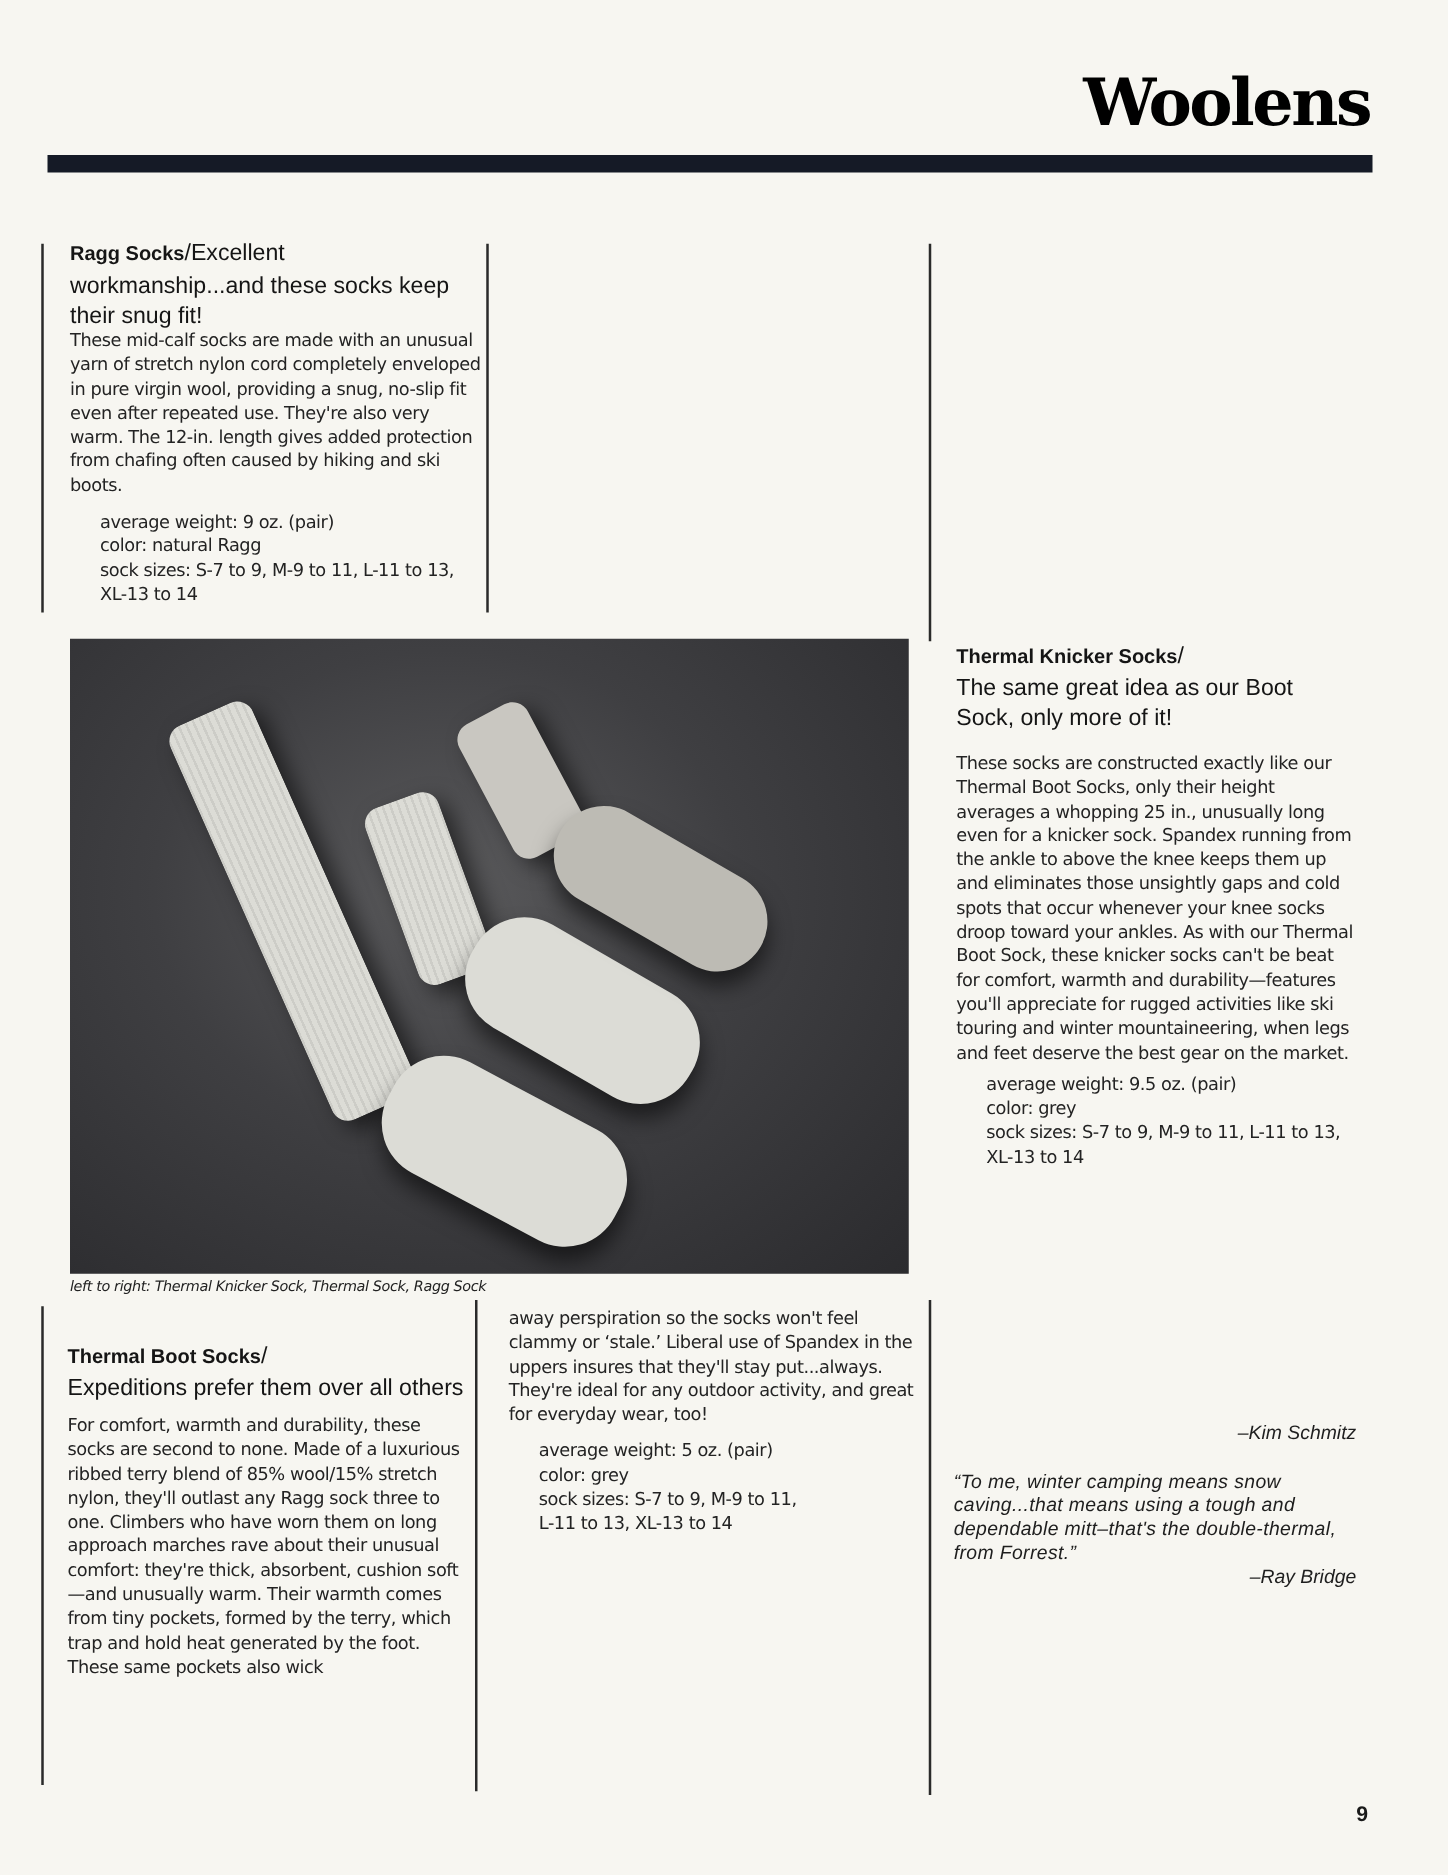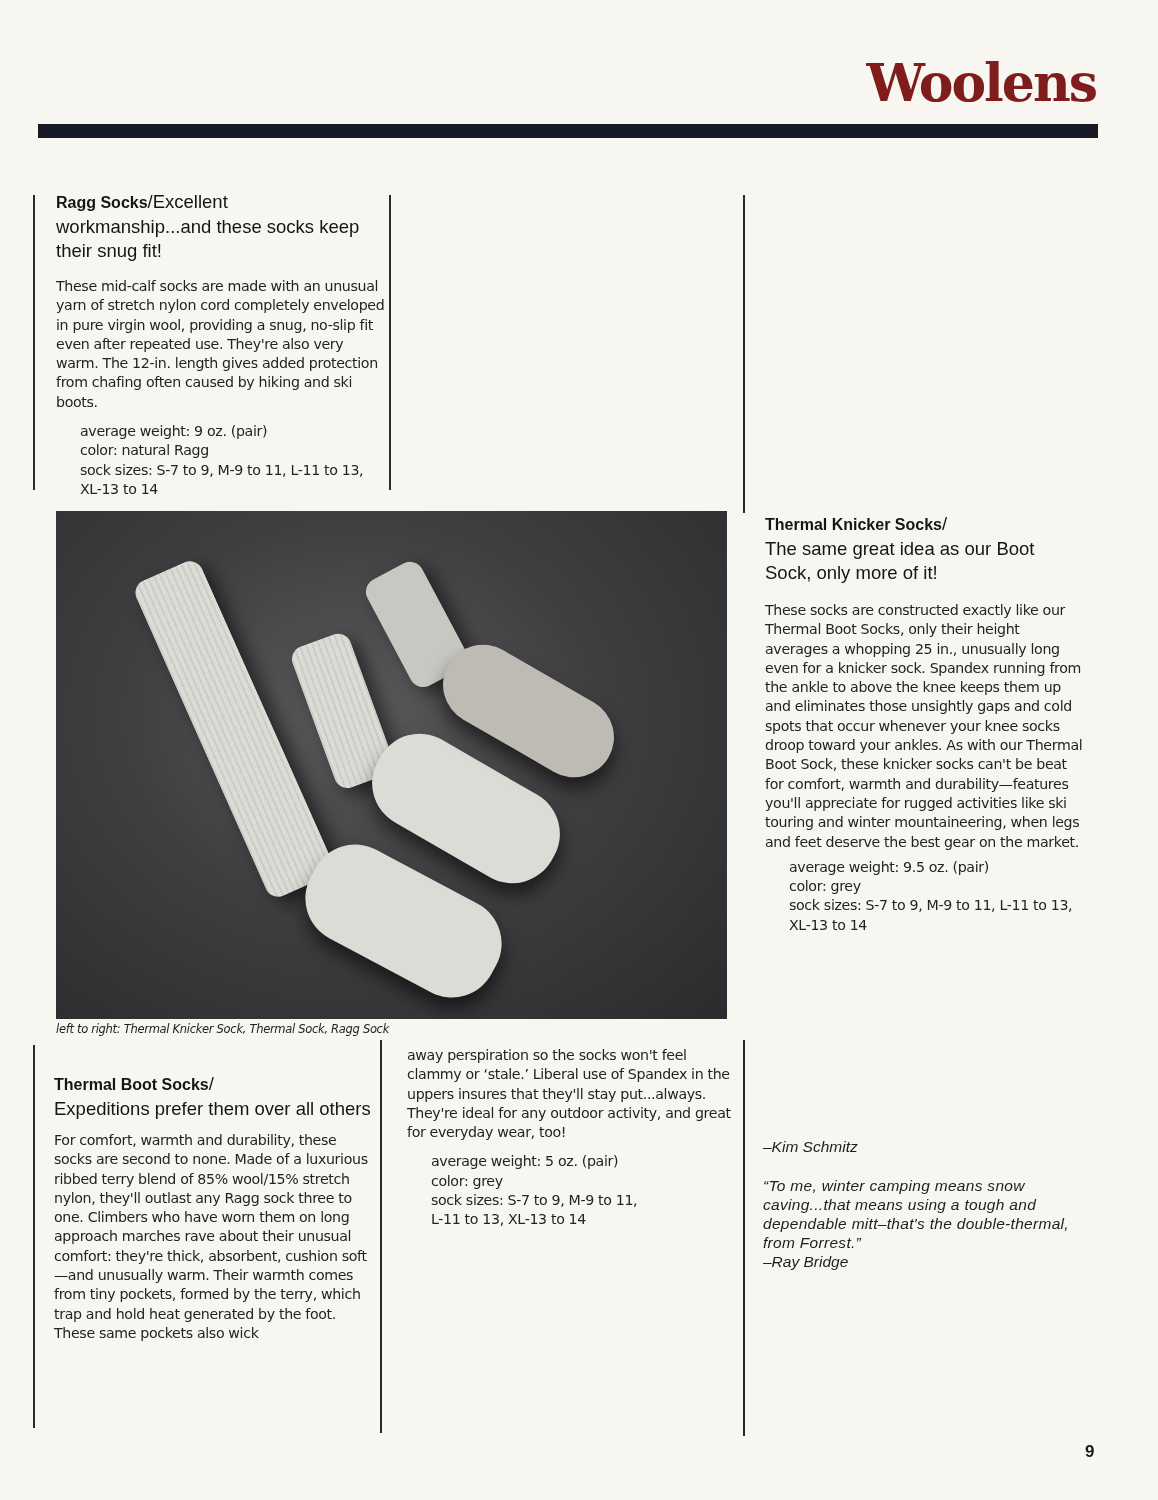--- a/index.html
+++ b/index.html
@@ -15,21 +15,21 @@
       color: #1c1c1e;
     }
     .page-title {
       position: absolute;
       right: 62px;
       top: 52px;
       font-family: "DejaVu Serif", serif;
       font-weight: bold;
       font-size: 52px;
       letter-spacing: -2px;
-      color: #7f1d1d;
+      color: #000000;
     }
     .title-rule {
       position: absolute;
       left: 38px;
       top: 124px;
       width: 1060px;
       height: 14px;
       background: #151a26;
     }
     .vline {
@@ -107,20 +107,21 @@
       line-height: 19px;
       color: #1e1e1e;
       letter-spacing: 0.3px;
       margin: 0;
     }
     .attribution {
       font-family: "Liberation Sans", sans-serif;
       font-style: italic;
       font-size: 15.5px;
       line-height: 19px;
+      text-align: right;
       color: #1e1e1e;
       margin: 0;
     }
     .page-number {
       position: absolute;
       left: 1085px;
       top: 1442px;
       font-family: "Liberation Sans", sans-serif;
       font-weight: bold;
       font-size: 17px;
@@ -137,21 +138,21 @@
 <div class="vline" style="left:389px; top:195px; height:295px;"></div>
 <div class="vline" style="left:743px; top:195px; height:318px;"></div>
 <div class="vline" style="left:33px; top:1045px; height:383px;"></div>
 <div class="vline" style="left:380px; top:1040px; height:393px;"></div>
 <div class="vline" style="left:743px; top:1040px; height:396px;"></div>
 
 <div class="block" style="left:56px; top:190px; width:330px;">
   <p class="heading">
     <span class="name">Ragg Socks</span><span class="slash">/</span><span>Excellent workmanship...and these socks keep their snug fit!</span>
   </p>
-  <p class="body-text" style="margin-top:14px;">These mid-calf socks are made with an unusual yarn of stretch nylon cord completely enveloped in pure virgin wool, providing a snug, no-slip fit even after repeated use. They're also very warm. The 12-in. length gives added protection from chafing often caused by hiking and ski boots.</p>
+  <p class="body-text" style="margin-top:0;">These mid-calf socks are made with an unusual yarn of stretch nylon cord completely enveloped in pure virgin wool, providing a snug, no-slip fit even after repeated use. They're also very warm. The 12-in. length gives added protection from chafing often caused by hiking and ski boots.</p>
   <div class="specs">
     <div>average weight: 9 oz. (pair)</div>
     <div>color: natural Ragg</div>
     <div>sock sizes: S-7 to 9, M-9 to 11, L-11 to 13,</div>
     <div style="margin-left:-24px; padding-left:24px;">XL-13 to 14</div>
   </div>
 </div>
 
 <div class="photo" title="Three wool socks on a dark background">
 

